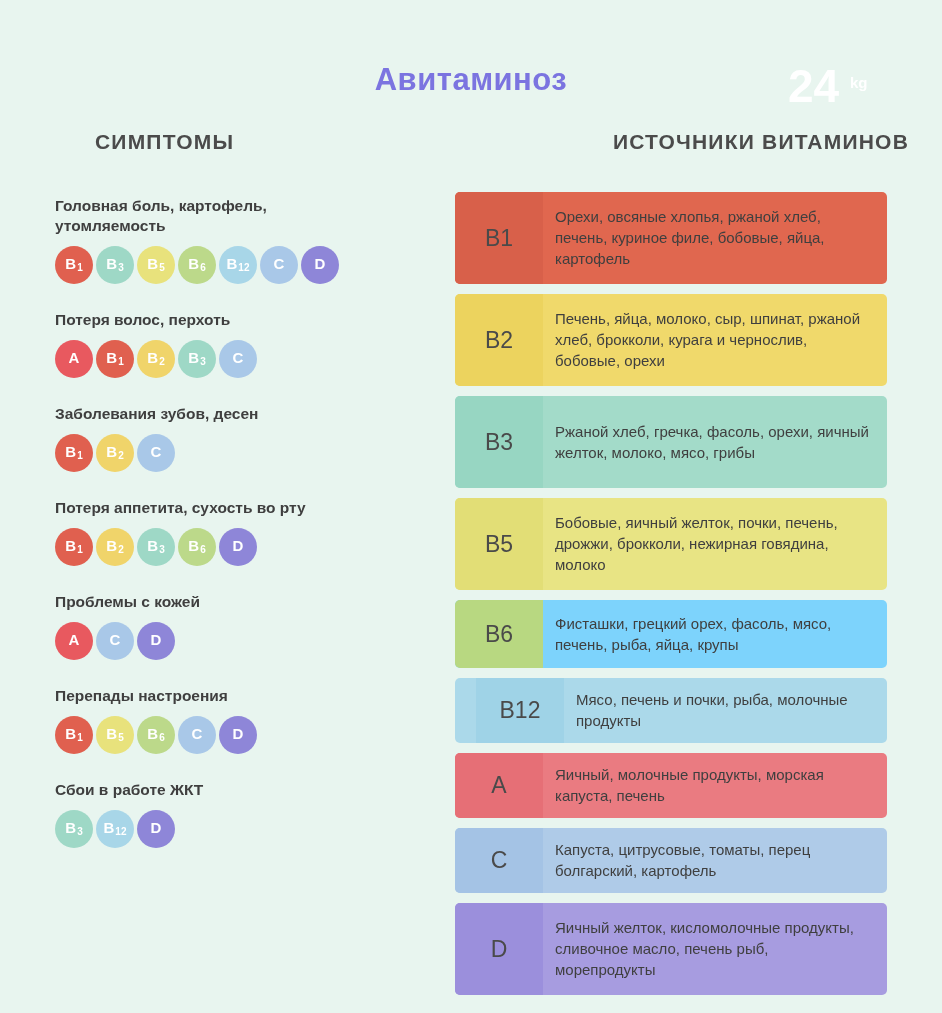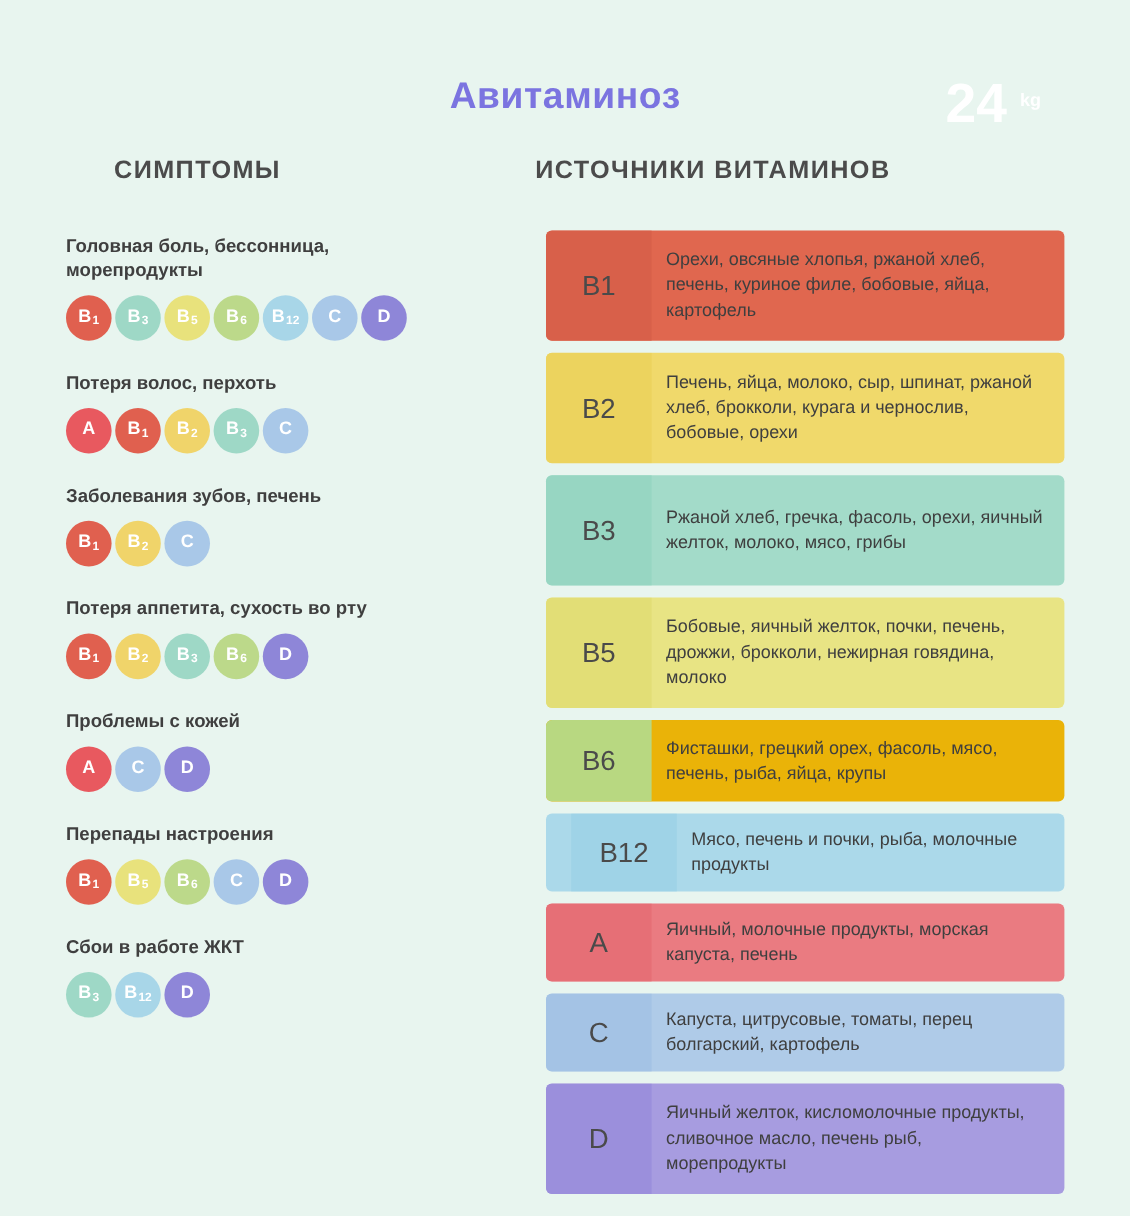--- a/index.html
+++ b/index.html
@@ -43,21 +43,21 @@
   .logo svg { display: block; }
 
   .col-head {
     position: absolute;
     font-size: 21px;
     font-weight: bold;
     color: #4b4b4b;
     letter-spacing: 1.2px;
   }
   .col-head.left  { top: 130px; left: 95px; width: 170px; text-align: left; }
-  .col-head.right { top: 130px; left: 446px; width: 440px; text-align: left; }
+  .col-head.right { top: 130px; left: 469px; width: 440px; text-align: right; }
 
   
   .symptoms {
     position: absolute;
     top: 196px;
     left: 55px;
     width: 360px;
   }
   .symptom {
     margin-bottom: 26px;
@@ -142,21 +142,21 @@
       <text x="0" y="42" font-family="Liberation Sans, sans-serif" font-size="46" font-weight="bold" fill="#ffffff">24</text>
       <text x="62" y="28" font-family="Liberation Sans, sans-serif" font-size="15" font-weight="bold" fill="#ffffff">kg</text>
     </svg>
   </div>
 
   <div class="col-head left">СИМПТОМЫ</div>
   <div class="col-head right">ИСТОЧНИКИ ВИТАМИНОВ</div>
 
   <div class="symptoms" id="symptoms">
       <div class="symptom">
-        <div class="symptom-label">Головная боль, бессонница, морепродукты</div>
+        <div class="symptom-label">Головная боль, картофель, утомляемость</div>
         <div class="pill-row">
           <div class="pill" style="background: rgb(224, 96, 79);">
             <span>B</span>
             <span class="sub">1</span>
           </div>
           <div class="pill" style="background: rgb(158, 216, 198);">
             <span>B</span>
             <span class="sub">3</span>
           </div>
           <div class="pill" style="background: rgb(232, 226, 124);">
@@ -196,21 +196,21 @@
           <div class="pill" style="background: rgb(158, 216, 198);">
             <span>B</span>
             <span class="sub">3</span>
           </div>
           <div class="pill" style="background: rgb(169, 200, 232);">
             <span>C</span>
           </div>
         </div>
       </div>
       <div class="symptom">
-        <div class="symptom-label">Заболевания зубов, печень</div>
+        <div class="symptom-label">Заболевания зубов, десен</div>
         <div class="pill-row">
           <div class="pill" style="background: rgb(224, 96, 79);">
             <span>B</span>
             <span class="sub">1</span>
           </div>
           <div class="pill" style="background: rgb(240, 212, 106);">
             <span>B</span>
             <span class="sub">2</span>
           </div>
           <div class="pill" style="background: rgb(169, 200, 232);">
@@ -306,21 +306,21 @@
         <div class="source-val">Печень, яйца, молоко, сыр, шпинат, ржаной хлеб, брокколи, курага и чернослив, бобовые, орехи</div>
       </div>
       <div class="source-row" style="background: rgb(163, 219, 201); min-height: 92px;">
         <div class="source-key" style="background: rgb(151, 214, 194);">B3</div>
         <div class="source-val">Ржаной хлеб, гречка, фасоль, орехи, яичный желток, молоко, мясо, грибы</div>
       </div>
       <div class="source-row" style="background: rgb(232, 228, 132); min-height: 92px;">
         <div class="source-key" style="background: rgb(226, 222, 118);">B5</div>
         <div class="source-val">Бобовые, яичный желток, почки, печень, дрожжи, брокколи, нежирная говядина, молоко</div>
       </div>
-      <div class="source-row" style="background: #eab308; min-height: 68px;">
+      <div class="source-row" style="background: #7dd3fc; min-height: 68px;">
         <div class="source-key" style="background: rgb(184, 216, 129);">B6</div>
         <div class="source-val">Фисташки, грецкий орех, фасоль, мясо, печень, рыба, яйца, крупы</div>
       </div>
       <div class="source-row" style="background: rgb(171, 217, 234); min-height: 56px;">
         <div class="source-key" style="background: rgb(159, 211, 231); margin-left: 21px;">B12</div>
         <div class="source-val">Мясо, печень и почки, рыба, молочные продукты</div>
       </div>
       <div class="source-row" style="background: rgb(234, 123, 129); min-height: 56px;">
         <div class="source-key" style="background: rgb(230, 111, 118);">A</div>
         <div class="source-val">Яичный, молочные продукты, морская капуста, печень</div>

